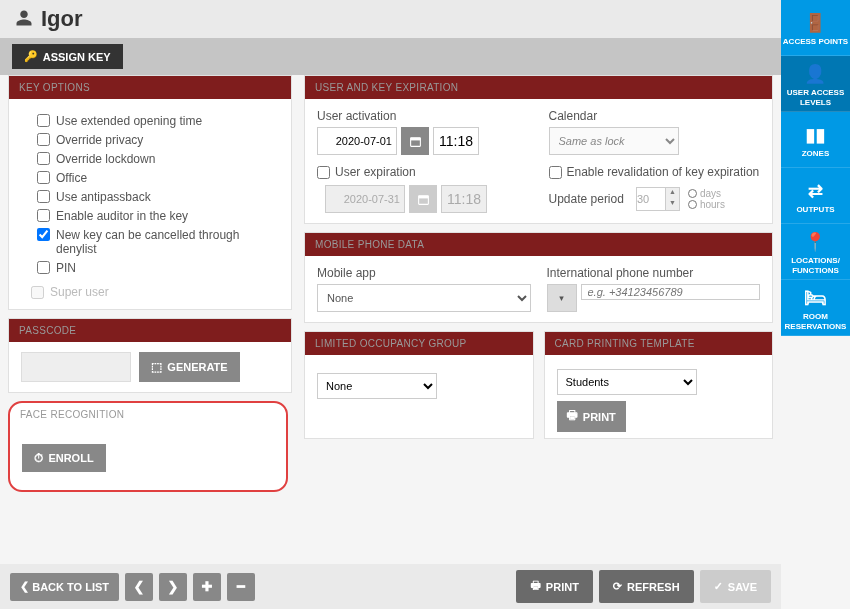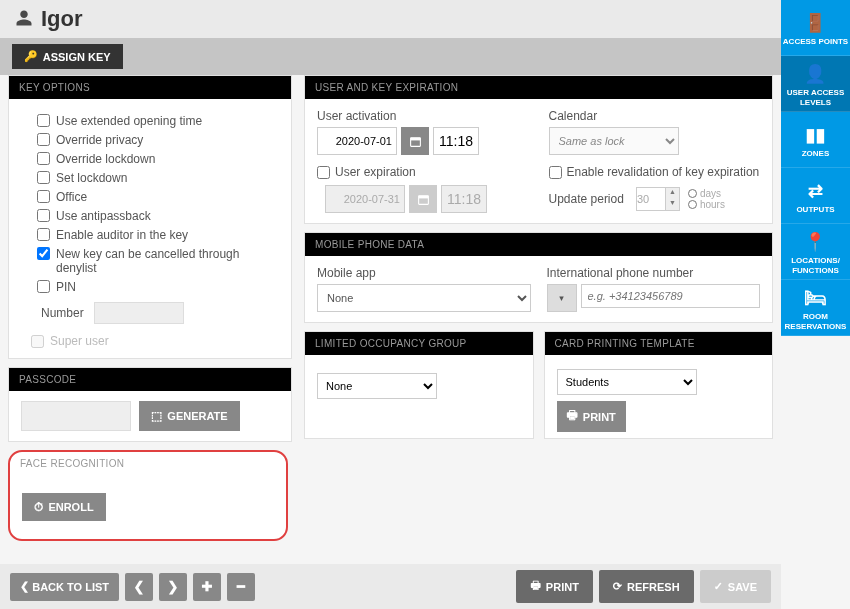--- a/index.html
+++ b/index.html
@@ -11,21 +11,21 @@
     
     .toolbar { background: #c5c5c5; padding: 6px 12px; }
     .btn-dark { background: #333; color: #fff; border: none; padding: 6px 12px; font-size: 11px; font-weight: bold; cursor: pointer; display: inline-flex; align-items: center; }
     .btn-dark .key-icon { margin-right: 5px; font-size: 11px; }
     
     .content { display: flex; padding: 0; height: 475px; overflow: hidden; }
     .left-col { width: 300px; padding: 0 8px 8px 8px; }
     .right-col { flex: 1; padding: 0 8px 8px 4px; }
     
     .panel { background: #fff; border: 1px solid #e0e0e0; margin-bottom: 8px; }
-    .panel-head { background: #000000; padding: 6px 10px; font-size: 10px; color: #999; letter-spacing: 0.3px; }
+    .panel-head { background: #7f1d1d; padding: 6px 10px; font-size: 10px; color: #999; letter-spacing: 0.3px; }
     .panel-body { padding: 10px 12px; font-size: 12px; color: #555; }
     
     .chk-row { display: flex; align-items: flex-start; margin: 5px 16px; font-size: 12px; color: #555; }
     .chk-row input { margin-right: 6px; }
     
     .number-row { display: flex; align-items: center; margin: 8px 0 0 20px; }
     .number-row label { font-size: 12px; color: #555; margin-right: 10px; }
     .number-row input { width: 90px; height: 22px; background: #eee; border: 1px solid #ddd; }
     
     .super-row { display: flex; align-items: center; margin: 10px 0 0 10px; color: #bbb; font-size: 12px; }
@@ -54,21 +54,21 @@
     
     .btn-gray { background: #888; color: #fff; border: none; padding: 7px 12px; font-size: 11px; font-weight: bold; cursor: pointer; display: inline-flex; align-items: center; }
     .btn-gray .ic { margin-right: 5px; font-size: 12px; }
     .passcode-body { display: flex; gap: 8px; }
     .passcode-input { width: 110px; height: 30px; background: #eee; border: 1px solid #ddd; }
     
     .phone-grid { display: grid; grid-template-columns: 1fr 1fr; gap: 16px; }
     .select2 { width: 100%; height: 28px; border: 1px solid #ccc; font-size: 11px; color: #555; background: #fff; padding: 0 5px; }
     .phone-row { display: flex; gap: 4px; }
     .flag-box { width: 30px; height: 28px; background: #ddd; border: 1px solid #ccc; display: flex; align-items: center; justify-content: center; font-size: 9px; }
-    .phone-input { flex: 1; height: 24px; border: 1px solid #ccc; font-size: 11px; font-style: italic; color: #aaa; padding: 0 6px; }
+    .phone-input { flex: 1; height: 16px; border: 1px solid #ccc; font-size: 11px; font-style: italic; color: #aaa; padding: 0 6px; }
     
     .bottom-row { display: flex; gap: 10px; }
     .bottom-row .panel { flex: 1; }
     
     .face-panel { border: 2px solid #e04040; border-radius: 14px; margin-right: 4px; }
     .face-panel .panel-head { background: transparent; border-radius: 12px 12px 0 0; }
     
     .sel-small { width: 120px; height: 26px; border: 1px solid #ccc; font-size: 11px; background: #fff; padding: 0 4px; }
     .sel-small.wide { width: 140px; }
     .print-mini { margin-top: 6px; }
@@ -123,46 +123,38 @@
           <label class="chk-row">
               <input type="checkbox" style="">
               <span>Override privacy</span>
             </label>
           <label class="chk-row">
               <input type="checkbox" style="">
               <span>Override lockdown</span>
             </label>
           <label class="chk-row">
               <input type="checkbox" style="">
-              <span>Set lockdown</span>
-            </label>
-          <label class="chk-row">
-              <input type="checkbox" style="">
               <span>Office</span>
             </label>
           <label class="chk-row">
               <input type="checkbox" style="">
               <span>Use antipassback</span>
             </label>
           <label class="chk-row">
               <input type="checkbox" style="">
               <span>Enable auditor in the key</span>
             </label>
           <label class="chk-row">
               <input type="checkbox" checked="" style="">
               <span>New key can be cancelled through denylist</span>
             </label>
           <label class="chk-row">
               <input type="checkbox" style="">
               <span>PIN</span>
             </label>
-          <div class="number-row">
-            <label>Number</label>
-            <input type="text" style="">
-          </div>
           <label class="super-row">
               <input type="checkbox" disabled="" style="">
               <span>Super user</span>
             </label>
         </div>
       </div>
 
       <div class="panel">
         <div class="panel-head">PASSCODE</div>
         <div class="panel-body passcode-body">

